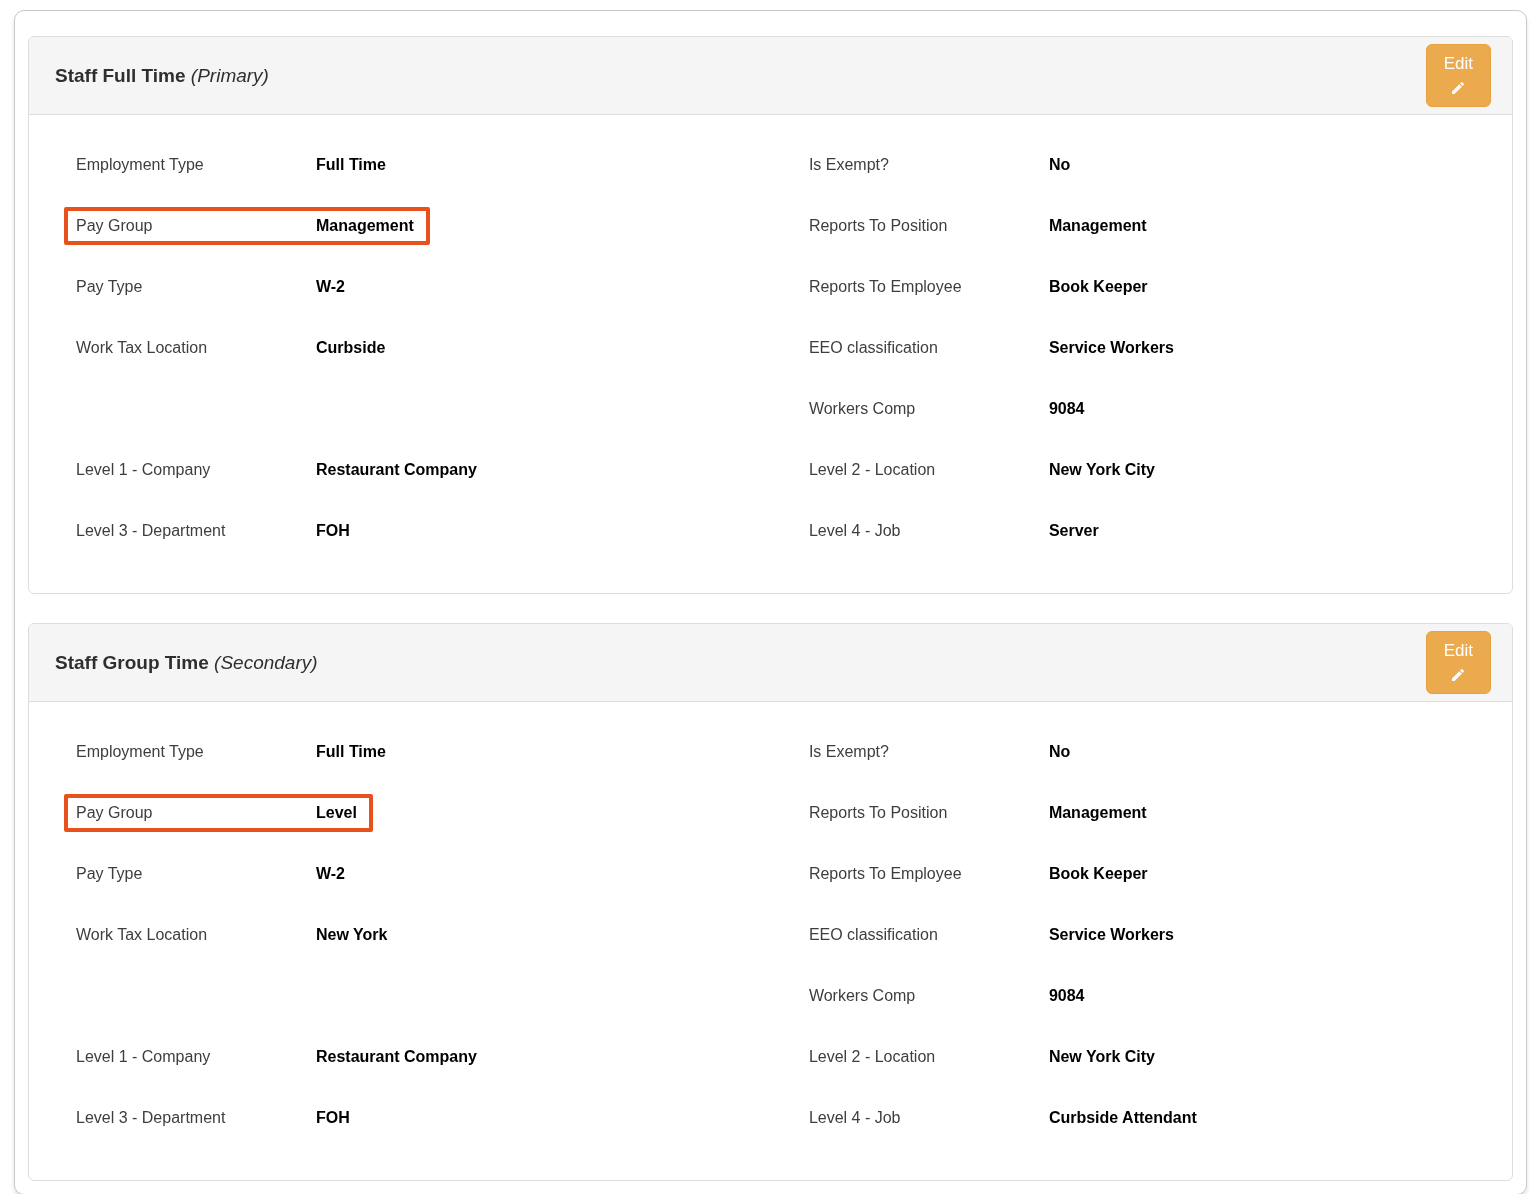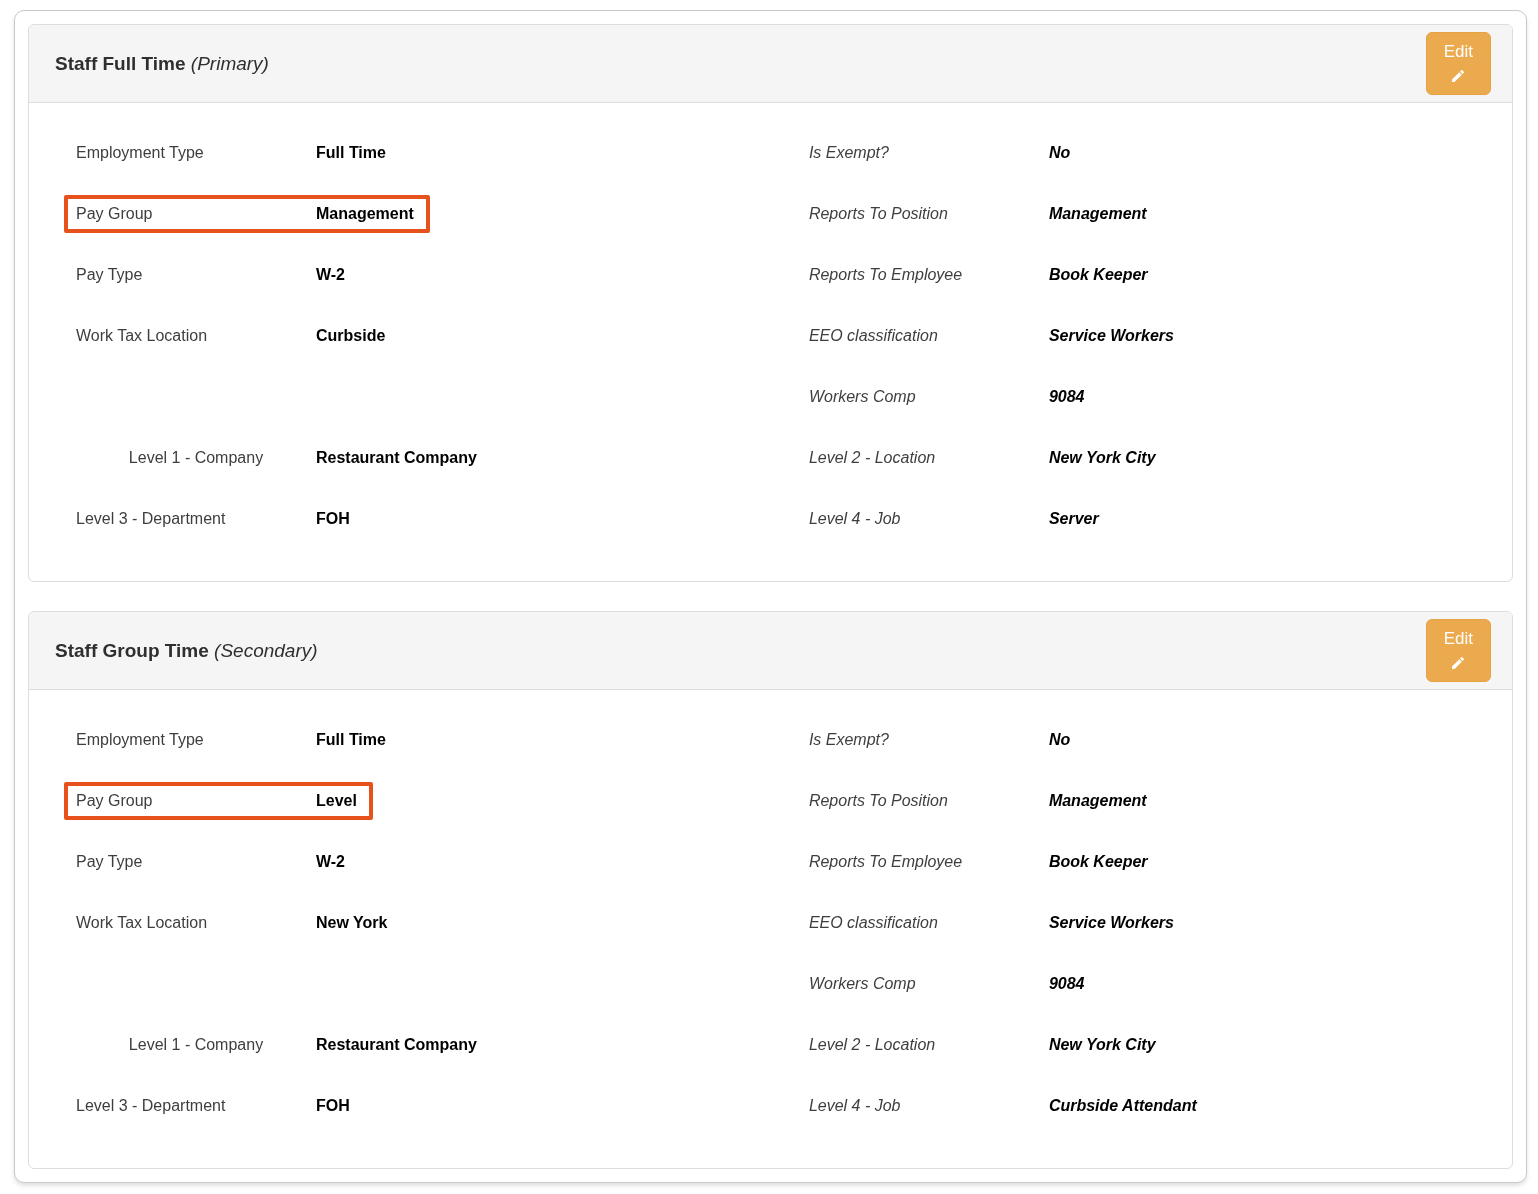--- a/index.html
+++ b/index.html
@@ -15,20 +15,21 @@
     border-radius: 10px;
     background: #ffffff;
     padding: 13px;
     box-shadow: 0 3px 4px rgba(0,0,0,0.12);
   }
   .panel {
     border: 1px solid #dddddd;
     border-radius: 6px;
     background: #ffffff;
     overflow: hidden;
+    margin-top: 12px;
   }
   .panel + .panel { margin-top: 29px; }
   .panel-header {
     height: 78px;
     background: #f5f5f5;
     border-bottom: 1px solid #dddddd;
     display: flex;
     align-items: center;
     justify-content: space-between;
     padding: 0 21px 0 26px;
@@ -55,27 +56,27 @@
     line-height: 1;
     flex-direction: column;
   }
   .edit-btn svg { display: block; }
   .panel-body {
     display: flex;
     padding: 19px 24px 32px 47px;
     gap: 26px;
   }
   .col { width: 50%; }
-  .col-right { padding-left: 14px; font-style: italic; }
+  .col-right { padding-left: 14px; }
   .field-row {
     height: 61px;
     display: flex;
     align-items: center;
   }
-  .field-row.gap-above { margin-top: 61px; text-align: center; }
+  .field-row.gap-above { margin-top: 61px; }
   .field-pair {
     display: inline-flex;
     align-items: center;
     border: 4px solid transparent;
     border-radius: 2px;
     padding: 6px 12px 6px 8px;
     margin-left: -12px;
   }
   .field-pair.highlighted { border-color: #e6511c; }
   .field-label {

